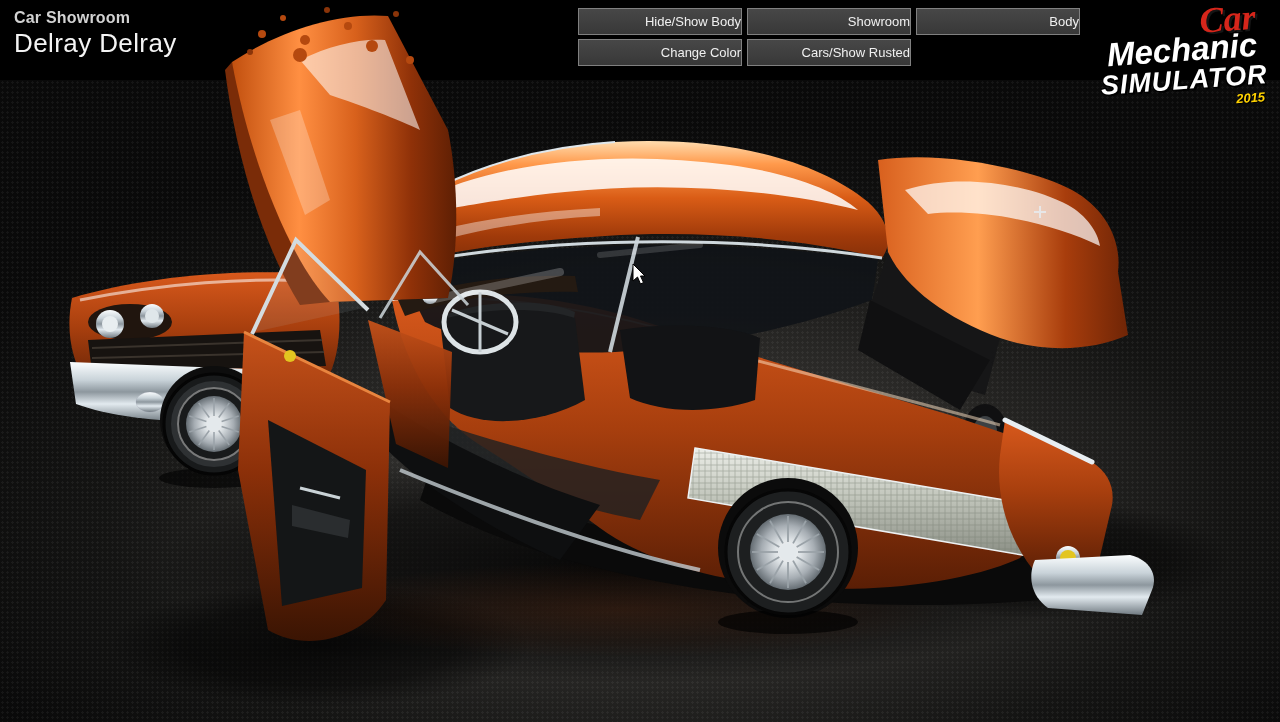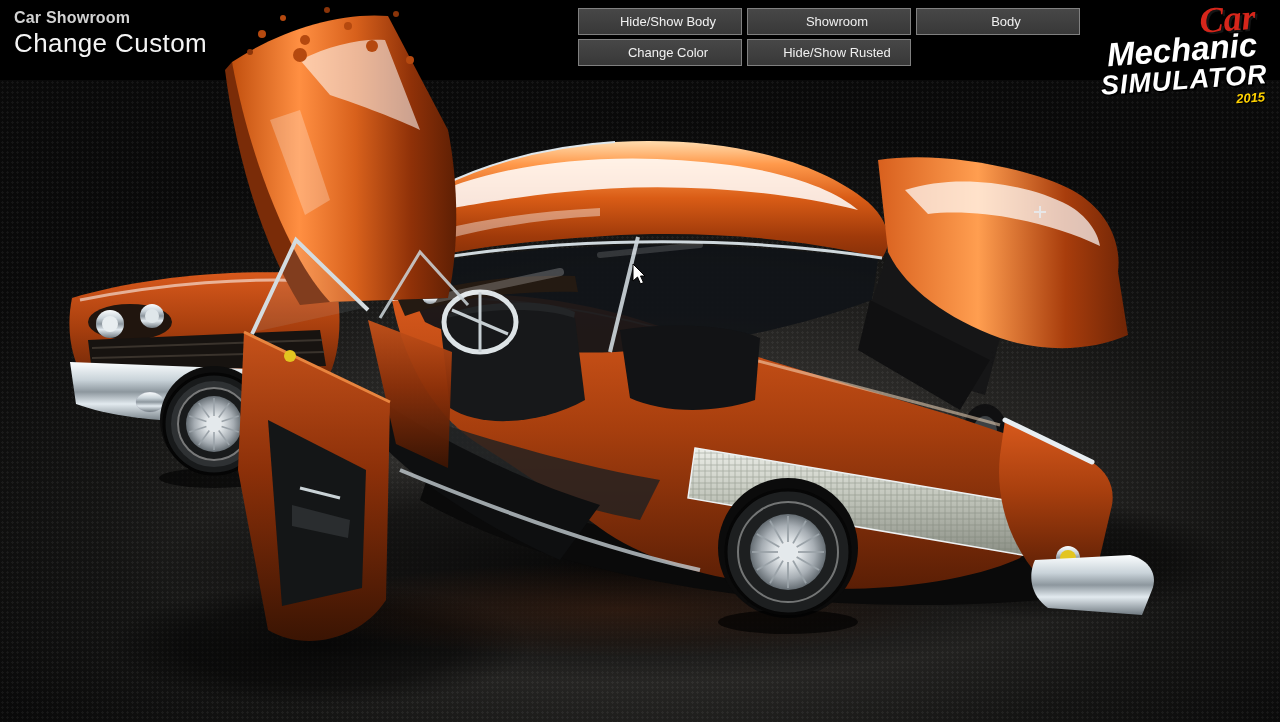--- a/index.html
+++ b/index.html
@@ -29,21 +29,21 @@
 
   .button-grid {
     position: absolute; left: 578px; top: 8px; z-index: 3;
     display: grid; grid-template-columns: repeat(3, 164px); grid-auto-rows: 27px;
     gap: 4px 5px;
   }
   .ui-btn {
     background: linear-gradient(#474747, #383838);
     border: 1px solid #808080;
     color: #f0f0f0; font-size: 13px; font-family: inherit;
-    text-align: center; padding-left: 16px; line-height: 24px;
+    text-align: right; padding-left: 16px; line-height: 24px;
     cursor: pointer;
   }
 
   
   .logo { position: absolute; right: 14px; top: 4px; z-index: 3; transform: rotate(-4deg); line-height: 1; text-align: center; }
   .logo-car {
     font-family: "Liberation Serif", serif; font-style: italic; font-weight: bold;
     color: #d6261b; font-size: 36px; text-align: right; padding-right: 8px;
     text-shadow: 2px 2px 0 #151515; margin-bottom: -7px;
   }
@@ -296,29 +296,29 @@
       <path d="M252,334 L296,240 L368,310" stroke="#d4dce0" stroke-width="4" fill="none"></path>
       <circle cx="290" cy="356" r="6" fill="#e3c520"></circle>
     </g>
 
     <path d="M400,470 C520,520 620,552 700,570" stroke="#c2cbd0" stroke-width="4" fill="none" opacity=".8"></path>
   </svg>
 </div>
 
 <div class="title-block">
   <div class="breadcrumb">Car Showroom</div>
-  <div class="page-title">Change Custom</div>
+  <div class="page-title">Delray Delray</div>
 </div>
 
 <div class="button-grid">
   <button class="ui-btn">Hide/Show Body</button>
   <button class="ui-btn">Showroom</button>
   <button class="ui-btn">Body</button>
   <button class="ui-btn">Change Color</button>
-  <button class="ui-btn">Hide/Show Rusted</button>
+  <button class="ui-btn">Cars/Show Rusted</button>
 </div>
 
 <div class="logo">
   <div class="logo-car">Car</div>
   <div class="logo-mechanic">Mechanic</div>
   <div class="logo-simulator">SIMULATOR</div>
   <div class="logo-year">2015</div>
 </div>
 
 <div class="cursor">

